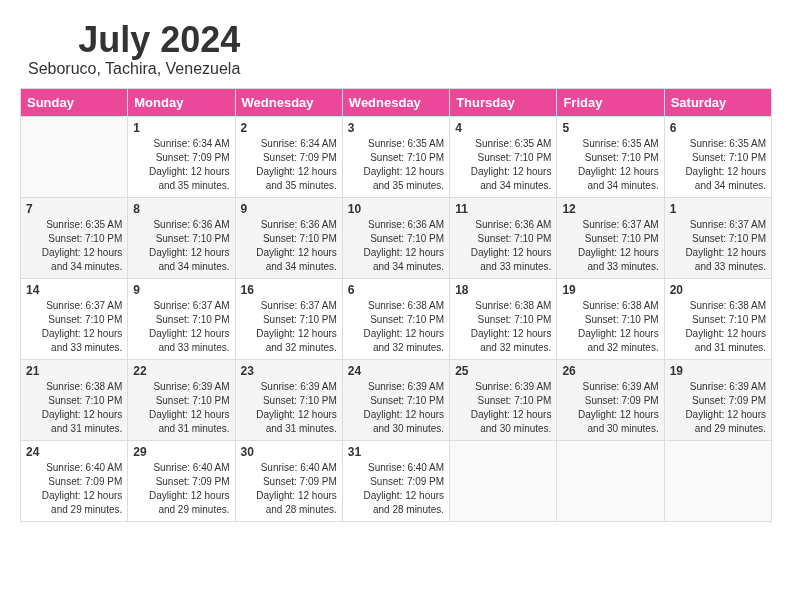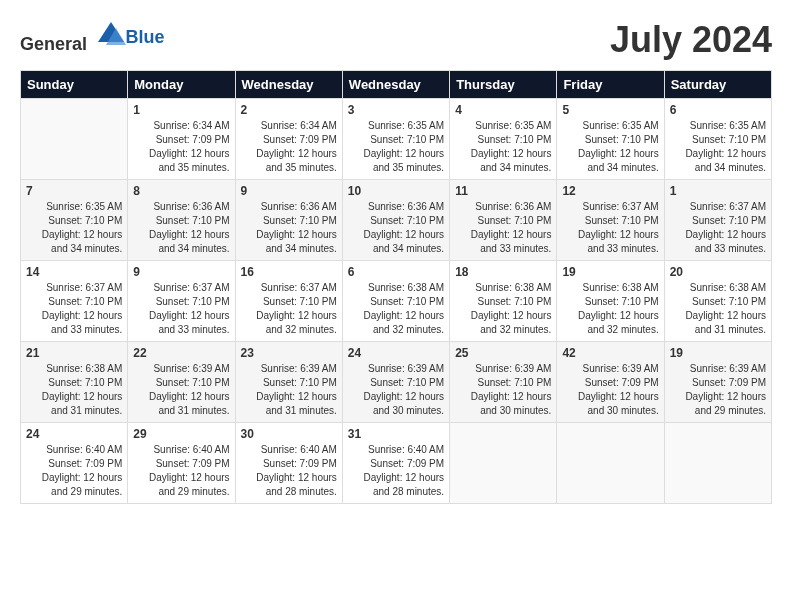--- a/index.html
+++ b/index.html
@@ -48,21 +48,21 @@
     .location-title {
       font-size: 16px;
       color: #333;
     }
     table {
       width: 100%;
       border-collapse: collapse;
       table-layout: fixed;
     }
     th {
-      background-color: #0f172a;
+      background-color: #ec4899;
       color: #fff;
       text-align: left;
       padding: 6px 6px;
       font-size: 13px;
       border: 1px solid #ddd;
     }
     td {
       vertical-align: top;
       border: 1px solid #ddd;
       padding: 4px 5px;
@@ -91,32 +91,23 @@
       background: #f5f5f5;
     }
     tr:nth-child(even) td.empty {
       background: #f0f0f0;
     }
   </style>
 </head>
 <body>
 
 <div class="header-area">
-  <div class="logo">
-    <div>
-      <span class="logo-text-general">General</span>
-      <svg class="logo-icon" viewBox="0 0 30 30">
-        <polygon points="15,2 28,22 2,22" fill="#1a5fa8"></polygon>
-        <polygon points="20,8 30,25 10,25" fill="#4a90d9" opacity="0.7"></polygon>
-      </svg>
-    </div>
-    <span class="logo-text-blue">Blue</span>
-  </div>
   <div class="title-area">
     <div class="month-title">July 2024</div>
+    <div class="location-title">Seboruco, Tachira, Venezuela</div>
   </div>
 </div>
 
 <table>
   <thead>
     <tr>
     <th>Sunday</th>
         <th>Monday</th>
         <th>Wednesday</th>
         <th>Wednesday</th>
@@ -303,21 +294,21 @@
 and 30 minutes.</div>
         </td>
         <td>
           <span class="day-num">25</span>
           <div class="day-info" style="white-space: pre-line;">Sunrise: 6:39 AM
 Sunset: 7:10 PM
 Daylight: 12 hours
 and 30 minutes.</div>
         </td>
         <td>
-          <span class="day-num">42</span>
+          <span class="day-num">26</span>
           <div class="day-info" style="white-space: pre-line;">Sunrise: 6:39 AM
 Sunset: 7:09 PM
 Daylight: 12 hours
 and 30 minutes.</div>
         </td>
         <td>
           <span class="day-num">19</span>
           <div class="day-info" style="white-space: pre-line;">Sunrise: 6:39 AM
 Sunset: 7:09 PM
 Daylight: 12 hours

